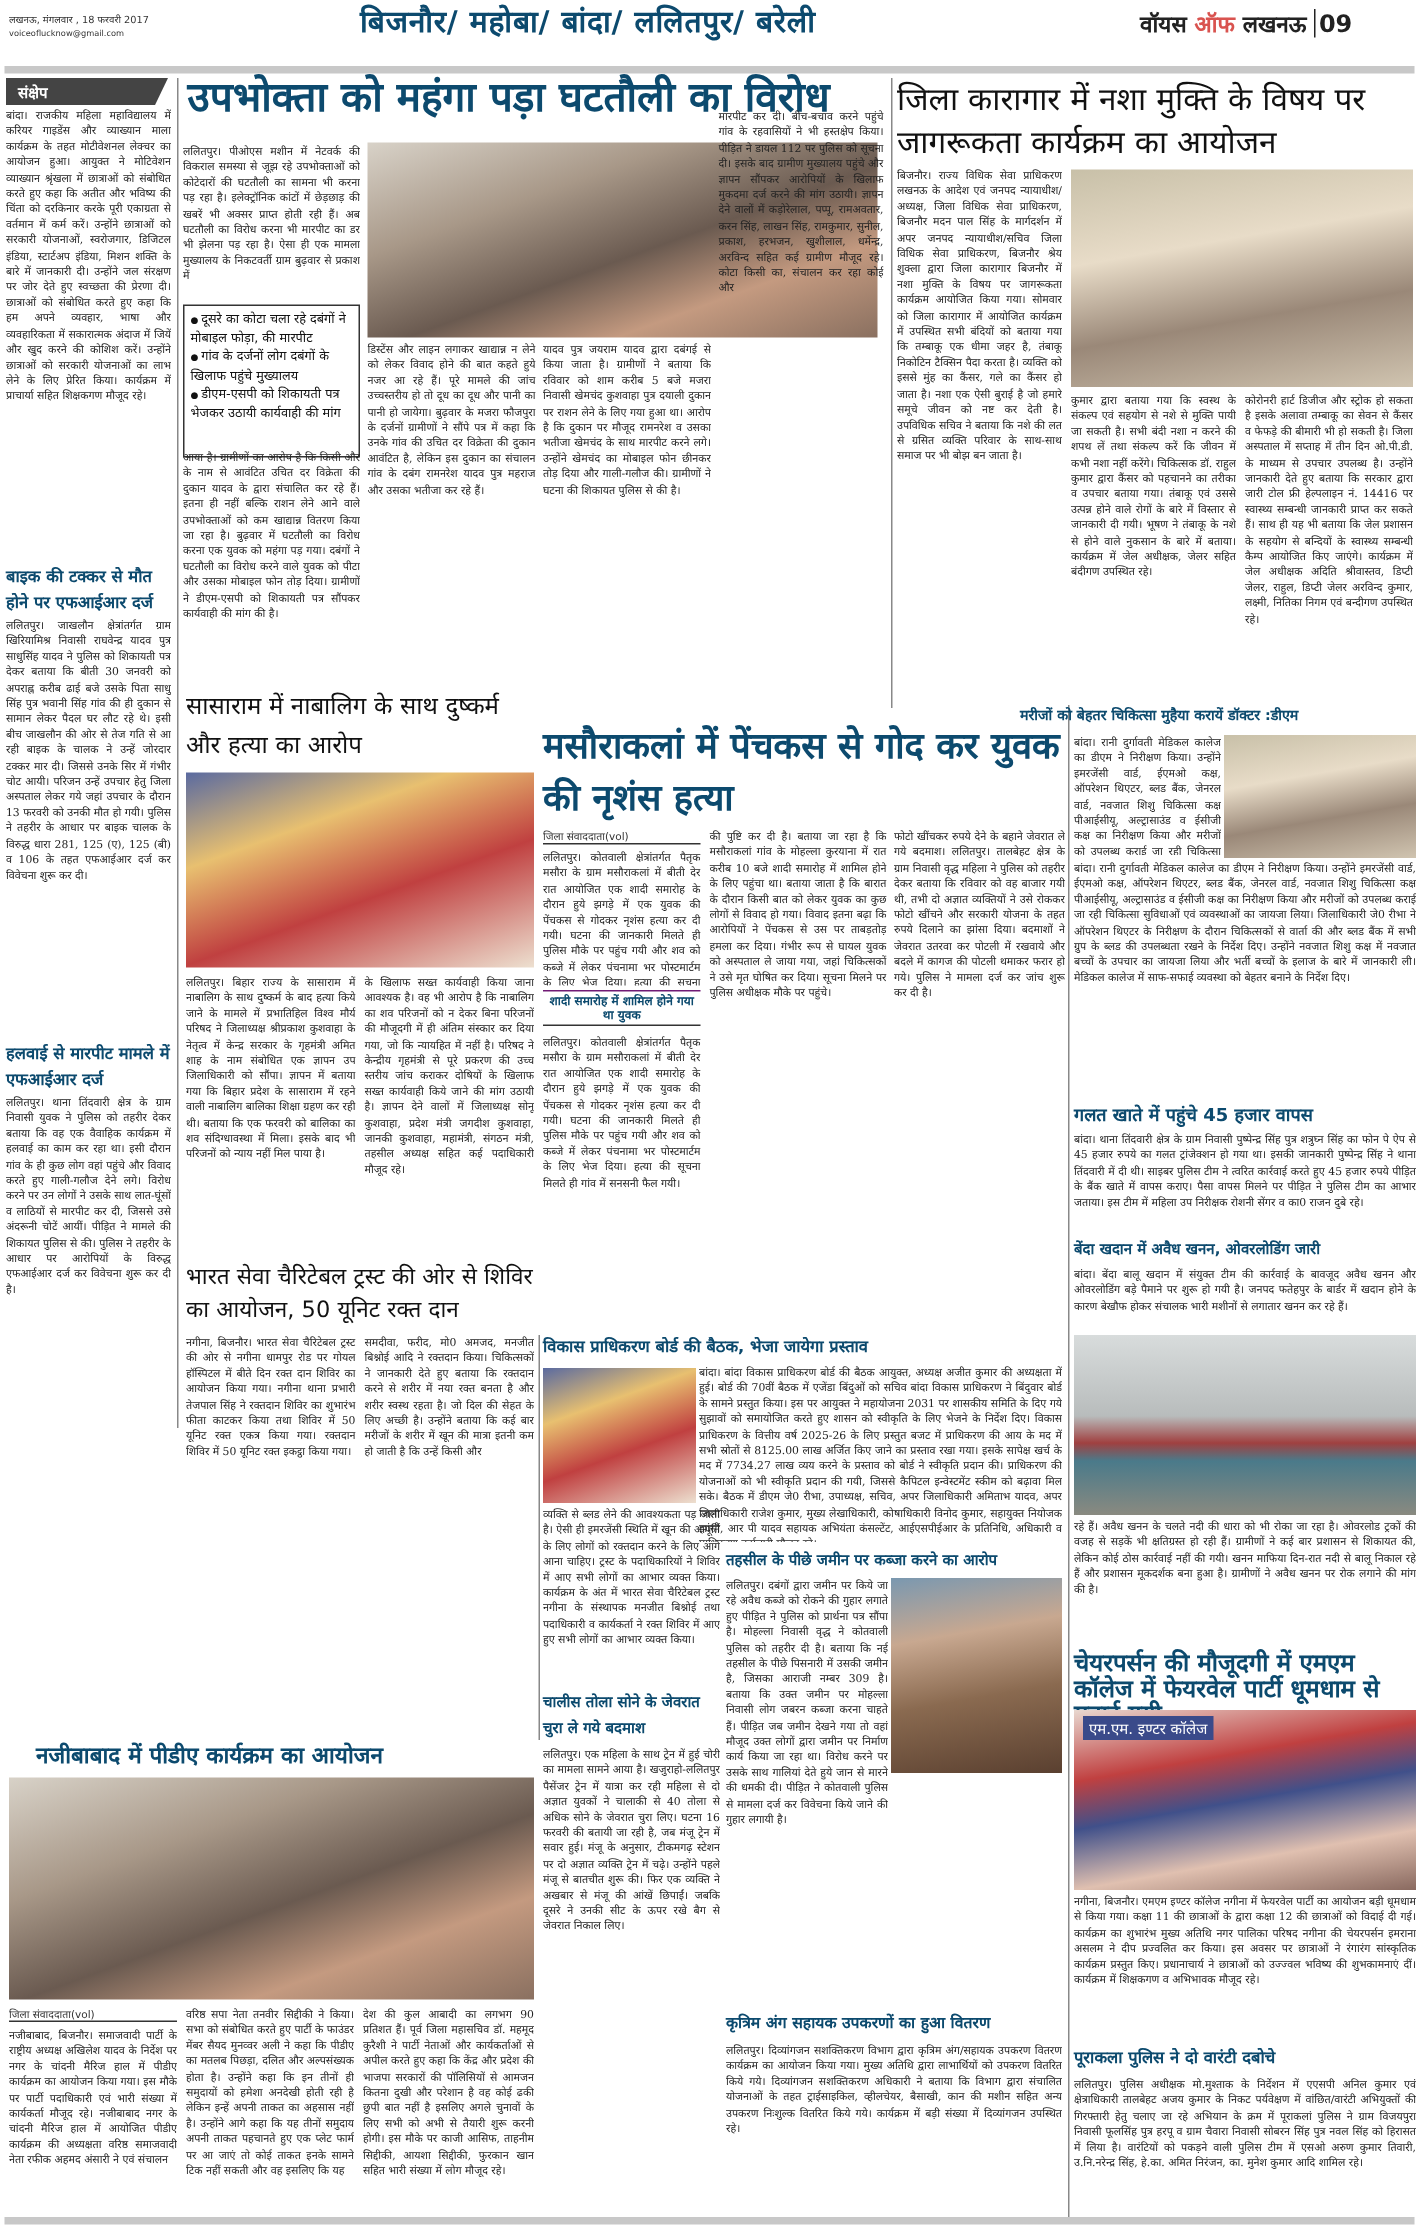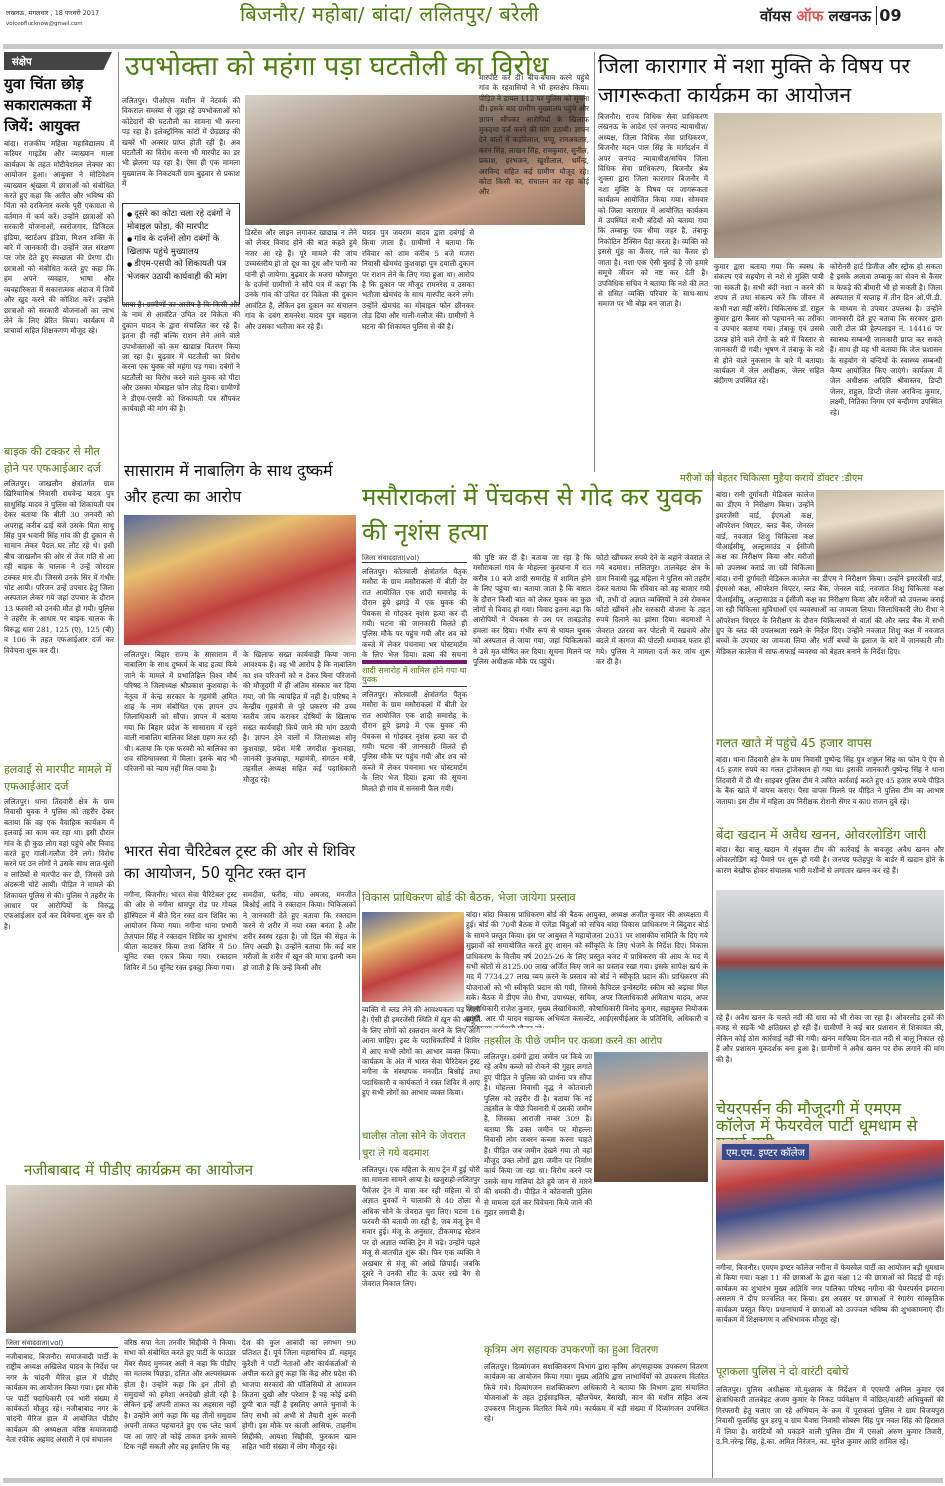--- a/index.html
+++ b/index.html
@@ -1,19 +1,19 @@
 <!DOCTYPE html>
 <html><head>
 <meta charset="utf-8">
 <style>
 *{box-sizing:border-box;margin:0;padding:0}
 body{width:945px;height:1486px;background:#fff;font-family:"DejaVu Sans",sans-serif;color:#111;overflow:hidden;position:relative}
 .abs{position:absolute}
 .txt{font-size:7.2px;line-height:10.4px;text-align:justify;color:#222;overflow:hidden;font-family:"DejaVu Serif",serif}
-.hl{font-family:"DejaVu Sans",sans-serif;font-weight:normal;color:#4d7c0f;line-height:1.15}
+.hl{font-family:"DejaVu Sans",sans-serif;font-weight:bold;color:#0c4a6e;line-height:1.15}
 .hl-thin{font-family:"DejaVu Sans",sans-serif;font-weight:normal;color:#111;line-height:1.2}
 .rule{background:#c8c8c8}
 .vline{background:#888;width:1px}
 .ph-crowd{background:linear-gradient(160deg,#d8d2c8 0%,#a89888 30%,#6a5a50 55%,#c49a80 75%,#8a7060 100%)}
 .ph-blue{background:linear-gradient(160deg,#5a6aa0 0%,#e8c070 30%,#c04040 60%,#ede0d0 100%)}
 .ph-hall{background:linear-gradient(170deg,#c8c0a8 0%,#e8dcc8 35%,#9a8878 65%,#d0c4b0 100%)}
 .ph-mine{background:linear-gradient(180deg,#d8dcdc 0%,#b8bcbc 45%,#a04040 60%,#4a7a8a 70%,#8a8a80 100%)}
 .ph-red{background:linear-gradient(170deg,#e8d8d0 0%,#c04040 30%,#40508a 50%,#e0c0b0 75%,#8a6a60 100%)}
 .ph-man{background:linear-gradient(170deg,#7a98b0 0%,#c8a890 30%,#8a6a50 60%,#5a4030 100%)}
 .cap{font-size:7px;color:#333;font-family:"DejaVu Sans",sans-serif}
@@ -32,21 +32,20 @@
     <span style="color:#222">वॉयस</span>
     <span style="color:#d9534f">ऑफ</span>
     <span style="color:#222">लखनऊ</span>
     <span style="color:#222;border-left:1px solid #222;padding-left:2px;font-size:16px">09</span>
   </div>
 </div>
 <div class="abs rule" style="left:3px;top:44px;width:940px;height:5px"></div>
 
 <div class="abs" style="left:4px;top:52px;width:110px;height:1425px">
   <div class="tag-box" style="width:108px">संक्षेप</div>
-  <div class="hl-thin" style="font-size:15px;margin-top:4px;line-height:21px;font-weight:bold">युवा चिंता छोड़ सकारात्मकता में जियें: आयुक्त</div>
   <div class="txt" style="height:300px;margin-top:2px">बांदा। राजकीय महिला महाविद्यालय में करियर गाइडेंस और व्याख्यान माला कार्यक्रम के तहत मोटीवेशनल लेक्चर का आयोजन हुआ। आयुक्त ने मोटिवेशन व्याख्यान श्रृंखला में छात्राओं को संबोधित करते हुए कहा कि अतीत और भविष्य की चिंता को दरकिनार करके पूरी एकाग्रता से वर्तमान में कर्म करें। उन्होंने छात्राओं को सरकारी योजनाओं, स्वरोजगार, डिजिटल इंडिया, स्टार्टअप इंडिया, मिशन शक्ति के बारे में जानकारी दी। उन्होंने जल संरक्षण पर जोर देते हुए स्वच्छता की प्रेरणा दी। छात्राओं को संबोधित करते हुए कहा कि हम अपने व्यवहार, भाषा और व्यवहारिकता में सकारात्मक अंदाज में जियें और खुद करने की कोशिश करें। उन्होंने छात्राओं को सरकारी योजनाओं का लाभ लेने के लिए प्रेरित किया। कार्यक्रम में प्राचार्या सहित शिक्षकगण मौजूद रहे।</div>
   <div class="hl" style="font-size:11px;margin-top:4px;line-height:17px">बाइक की टक्कर से मौत होने पर एफआईआर दर्ज</div>
   <div class="txt" style="height:278px;margin-top:2px">ललितपुर। जाखलौन क्षेत्रांतर्गत ग्राम खिरियामिश्र निवासी राघवेन्द्र यादव पुत्र साधुसिंह यादव ने पुलिस को शिकायती पत्र देकर बताया कि बीती 30 जनवरी को अपराह्न करीब ढाई बजे उसके पिता साधु सिंह पुत्र भवानी सिंह गांव की ही दुकान से सामान लेकर पैदल घर लौट रहे थे। इसी बीच जाखलौन की ओर से तेज गति से आ रही बाइक के चालक ने उन्हें जोरदार टक्कर मार दी। जिससे उनके सिर में गंभीर चोट आयी। परिजन उन्हें उपचार हेतु जिला अस्पताल लेकर गये जहां उपचार के दौरान 13 फरवरी को उनकी मौत हो गयी। पुलिस ने तहरीर के आधार पर बाइक चालक के विरुद्ध धारा 281, 125 (ए), 125 (बी) व 106 के तहत एफआईआर दर्ज कर विवेचना शुरू कर दी।</div>
   <div class="hl" style="font-size:11px;margin-top:4px;line-height:17px">हलवाई से मारपीट मामले में एफआईआर दर्ज</div>
   <div class="txt" style="height:236px;margin-top:2px">ललितपुर। थाना तिंदवारी क्षेत्र के ग्राम निवासी युवक ने पुलिस को तहरीर देकर बताया कि वह एक वैवाहिक कार्यक्रम में हलवाई का काम कर रहा था। इसी दौरान गांव के ही कुछ लोग वहां पहुंचे और विवाद करते हुए गाली-गलौज देने लगे। विरोध करने पर उन लोगों ने उसके साथ लात-घूंसों व लाठियों से मारपीट कर दी, जिससे उसे अंदरूनी चोटें आयीं। पीड़ित ने मामले की शिकायत पुलिस से की। पुलिस ने तहरीर के आधार पर आरोपियों के विरुद्ध एफआईआर दर्ज कर विवेचना शुरू कर दी है।</div>
 </div>
 <div class="abs vline" style="left:118px;top:52px;height:900px"></div>
 
 <div class="abs hl" style="left:125px;top:50px;font-size:27px;width:470px;white-space:nowrap">उपभोक्ता को महंगा पड़ा घटतौली का विरोध</div>
 <div class="abs txt" style="left:122px;top:96px;width:118px;height:105px">ललितपुर। पीओएस मशीन में नेटवर्क की विकराल समस्या से जूझ रहे उपभोक्ताओं को कोटेदारों की घटतौली का सामना भी करना पड़ रहा है। इलेक्ट्रॉनिक कांटों में छेड़छाड़ की खबरें भी अक्सर प्राप्त होती रही हैं। अब घटतौली का विरोध करना भी मारपीट का डर भी झेलना पड़ रहा है। ऐसा ही एक मामला मुख्यालय के निकटवर्ती ग्राम बुढ़वार से प्रकाश में</div>
@@ -70,38 +69,38 @@
 <div class="abs txt" style="left:830px;top:262px;width:112px;height:205px">कोरोनरी हार्ट डिजीज और स्ट्रोक हो सकता है इसके अलावा तम्बाकू का सेवन से कैंसर व फेफड़े की बीमारी भी हो सकती है। जिला अस्पताल में सप्ताह में तीन दिन ओ.पी.डी. के माध्यम से उपचार उपलब्ध है। उन्होंने जानकारी देते हुए बताया कि सरकार द्वारा जारी टोल फ्री हेल्पलाइन नं. 14416 पर स्वास्थ्य सम्बन्धी जानकारी प्राप्त कर सकते हैं। साथ ही यह भी बताया कि जेल प्रशासन के सहयोग से बन्दियों के स्वास्थ्य सम्बन्धी कैम्प आयोजित किए जाएंगे। कार्यक्रम में जेल अधीक्षक अदिति श्रीवास्तव, डिप्टी जेलर, राहुल, डिप्टी जेलर अरविन्द कुमार, लक्ष्मी, नितिका निगम एवं बन्दीगण उपस्थित रहे।</div>
 
 <div class="abs hl-thin" style="left:124px;top:458px;width:232px;font-size:16px;line-height:26px">सासाराम में नाबालिग के साथ दुष्कर्म और हत्या का आरोप</div>
 <div class="abs ph-blue" style="left:124px;top:515px;width:232px;height:130px"></div>
 <div class="abs txt" style="left:124px;top:650px;width:113px;height:185px">ललितपुर। बिहार राज्य के सासाराम में नाबालिग के साथ दुष्कर्म के बाद हत्या किये जाने के मामले में प्रभातिहिल विश्व मौर्य परिषद ने जिलाध्यक्ष श्रीप्रकाश कुशवाहा के नेतृत्व में केन्द्र सरकार के गृहमंत्री अमित शाह के नाम संबोधित एक ज्ञापन उप जिलाधिकारी को सौंपा। ज्ञापन में बताया गया कि बिहार प्रदेश के सासाराम में रहने वाली नाबालिग बालिका शिक्षा ग्रहण कर रही थी। बताया कि एक फरवरी को बालिका का शव संदिग्धावस्था में मिला। इसके बाद भी परिजनों को न्याय नहीं मिल पाया है।</div>
 <div class="abs txt" style="left:243px;top:650px;width:113px;height:185px">के खिलाफ सख्त कार्यवाही किया जाना आवश्यक है। वह भी आरोप है कि नाबालिग का शव परिजनों को न देकर बिना परिजनों की मौजूदगी में ही अंतिम संस्कार कर दिया गया, जो कि न्यायहित में नहीं है। परिषद ने केन्द्रीय गृहमंत्री से पूरे प्रकरण की उच्च स्तरीय जांच कराकर दोषियों के खिलाफ सख्त कार्यवाही किये जाने की मांग उठायी है। ज्ञापन देने वालों में जिलाध्यक्ष सोनू कुशवाहा, प्रदेश मंत्री जगदीश कुशवाहा, जानकी कुशवाहा, महामंत्री, संगठन मंत्री, तहसील अध्यक्ष सहित कई पदाधिकारी मौजूद रहे।</div>
 
 <div class="abs hl" style="left:362px;top:480px;width:350px;font-size:24px;line-height:35px">मसौराकलां में पेंचकस से गोद कर युवक की नृशंस हत्या</div>
 <div class="abs cap" style="left:362px;top:553px;border-bottom:1px solid #333;width:105px">जिला संवाददाता(vol)</div>
 <div class="abs txt" style="left:362px;top:567px;width:105px;height:90px">ललितपुर। कोतवाली क्षेत्रांतर्गत पैतृक मसौरा के ग्राम मसौराकलां में बीती देर रात आयोजित एक शादी समारोह के दौरान हुये झगड़े में एक युवक की पेंचकस से गोदकर नृशंस हत्या कर दी गयी। घटना की जानकारी मिलते ही पुलिस मौके पर पहुंच गयी और शव को कब्जे में लेकर पंचनामा भर पोस्टमार्टम के लिए भेज दिया। हत्या की सूचना मिलते ही गांव में सनसनी फैल गयी।</div>
-<div class="abs hl" style="left:362px;top:660px;width:105px;font-size:8px;border-top:4px solid #701a75;border-bottom:1px solid #333;padding:2px 0;text-align:left">
+<div class="abs hl" style="left:362px;top:660px;width:105px;font-size:8px;border-top:1px solid #701a75;border-bottom:1px solid #333;padding:2px 0;text-align:center">
   <span>शादी समारोह में शामिल होने गया था युवक</span>
 </div>
 <div class="abs txt" style="left:362px;top:690px;width:105px;height:200px">ललितपुर। कोतवाली क्षेत्रांतर्गत पैतृक मसौरा के ग्राम मसौराकलां में बीती देर रात आयोजित एक शादी समारोह के दौरान हुये झगड़े में एक युवक की पेंचकस से गोदकर नृशंस हत्या कर दी गयी। घटना की जानकारी मिलते ही पुलिस मौके पर पहुंच गयी और शव को कब्जे में लेकर पंचनामा भर पोस्टमार्टम के लिए भेज दिया। हत्या की सूचना मिलते ही गांव में सनसनी फैल गयी।</div>
 <div class="abs txt" style="left:473px;top:553px;width:118px;height:335px">की पुष्टि कर दी है। बताया जा रहा है कि मसौराकलां गांव के मोहल्ला कुरयाना में रात करीब 10 बजे शादी समारोह में शामिल होने के लिए पहुंचा था। बताया जाता है कि बारात के दौरान किसी बात को लेकर युवक का कुछ लोगों से विवाद हो गया। विवाद इतना बढ़ा कि आरोपियों ने पेंचकस से उस पर ताबड़तोड़ हमला कर दिया। गंभीर रूप से घायल युवक को अस्पताल ले जाया गया, जहां चिकित्सकों ने उसे मृत घोषित कर दिया। सूचना मिलने पर पुलिस अधीक्षक मौके पर पहुंचे।</div>
 <div class="abs txt" style="left:596px;top:553px;width:114px;height:335px">फोटो खींचकर रुपये देने के बहाने जेवरात ले गये बदमाश। ललितपुर। तालबेहट क्षेत्र के ग्राम निवासी वृद्ध महिला ने पुलिस को तहरीर देकर बताया कि रविवार को वह बाजार गयी थी, तभी दो अज्ञात व्यक्तियों ने उसे रोककर फोटो खींचने और सरकारी योजना के तहत रुपये दिलाने का झांसा दिया। बदमाशों ने जेवरात उतरवा कर पोटली में रखवाये और बदले में कागज की पोटली थमाकर फरार हो गये। पुलिस ने मामला दर्ज कर जांच शुरू कर दी है।</div>
 
 <div class="abs vline" style="left:712px;top:470px;height:1010px"></div>
 
 <div class="abs hl" style="left:680px;top:473px;width:228px;font-size:9.5px">मरीजों को बेहतर चिकित्सा मुहैया करायें डॉक्टर :डीएम</div>
 <div class="abs txt" style="left:716px;top:490px;width:98px;height:80px">बांदा। रानी दुर्गावती मेडिकल कालेज का डीएम ने निरीक्षण किया। उन्होंने इमरजेंसी वार्ड, ईएमओ कक्ष, ऑपरेशन थिएटर, ब्लड बैंक, जेनरल वार्ड, नवजात शिशु चिकित्सा कक्ष पीआईसीयू, अल्ट्रासाउंड व ईसीजी कक्ष का निरीक्षण किया और मरीजों को उपलब्ध कराई जा रही चिकित्सा सुविधाओं एवं व्यवस्थाओं का जायजा लिया। जिलाधिकारी जे0 रीभा ने ऑपरेशन थिएटर के निरीक्षण के दौरान चिकित्सकों से वार्ता की और ब्लड बैंक में सभी ग्रुप के ब्लड की उपलब्धता रखने के निर्देश दिए। उन्होंने नवजात शिशु कक्ष में नवजात बच्चों के उपचार का जायजा लिया और भर्ती बच्चों के इलाज के बारे में जानकारी ली। मेडिकल कालेज में साफ-सफाई व्यवस्था को बेहतर बनाने के निर्देश दिए।</div>
 <div class="abs ph-hall" style="left:816px;top:490px;width:128px;height:82px"></div>
 <div class="abs txt" style="left:716px;top:574px;width:228px;height:160px">बांदा। रानी दुर्गावती मेडिकल कालेज का डीएम ने निरीक्षण किया। उन्होंने इमरजेंसी वार्ड, ईएमओ कक्ष, ऑपरेशन थिएटर, ब्लड बैंक, जेनरल वार्ड, नवजात शिशु चिकित्सा कक्ष पीआईसीयू, अल्ट्रासाउंड व ईसीजी कक्ष का निरीक्षण किया और मरीजों को उपलब्ध कराई जा रही चिकित्सा सुविधाओं एवं व्यवस्थाओं का जायजा लिया। जिलाधिकारी जे0 रीभा ने ऑपरेशन थिएटर के निरीक्षण के दौरान चिकित्सकों से वार्ता की और ब्लड बैंक में सभी ग्रुप के ब्लड की उपलब्धता रखने के निर्देश दिए। उन्होंने नवजात शिशु कक्ष में नवजात बच्चों के उपचार का जायजा लिया और भर्ती बच्चों के इलाज के बारे में जानकारी ली। मेडिकल कालेज में साफ-सफाई व्यवस्था को बेहतर बनाने के निर्देश दिए।</div>
 
 <div class="abs hl" style="left:716px;top:737px;width:228px;font-size:12px">गलत खाते में पहुंचे 45 हजार वापस</div>
 <div class="abs txt" style="left:716px;top:755px;width:228px;height:70px">बांदा। थाना तिंदवारी क्षेत्र के ग्राम निवासी पुष्पेन्द्र सिंह पुत्र शत्रुघ्न सिंह का फोन पे ऐप से 45 हजार रुपये का गलत ट्रांजेक्शन हो गया था। इसकी जानकारी पुष्पेन्द्र सिंह ने थाना तिंदवारी में दी थी। साइबर पुलिस टीम ने त्वरित कार्रवाई करते हुए 45 हजार रुपये पीड़ित के बैंक खाते में वापस कराए। पैसा वापस मिलने पर पीड़ित ने पुलिस टीम का आभार जताया। इस टीम में महिला उप निरीक्षक रोशनी सेंगर व का0 राजन दुबे रहे।</div>
 
-<div class="abs hl" style="left:716px;top:828px;width:228px;font-size:13px">बेंदा खदान में अवैध खनन, ओवरलोडिंग जारी</div>
+<div class="abs hl" style="left:716px;top:828px;width:228px;font-size:10px">बेंदा खदान में अवैध खनन, ओवरलोडिंग जारी</div>
 <div class="abs txt" style="left:716px;top:845px;width:228px;height:42px">बांदा। बेंदा बालू खदान में संयुक्त टीम की कार्रवाई के बावजूद अवैध खनन और ओवरलोडिंग बड़े पैमाने पर शुरू हो गयी है। जनपद फतेहपुर के बार्डर में खदान होने के कारण बेखौफ होकर संचालक भारी मशीनों से लगातार खनन कर रहे हैं।</div>
 <div class="abs ph-mine" style="left:716px;top:890px;width:228px;height:120px"></div>
 <div class="abs txt" style="left:716px;top:1013px;width:228px;height:82px">रहे हैं। अवैध खनन के चलते नदी की धारा को भी रोका जा रहा है। ओवरलोड ट्रकों की वजह से सड़कें भी क्षतिग्रस्त हो रही हैं। ग्रामीणों ने कई बार प्रशासन से शिकायत की, लेकिन कोई ठोस कार्रवाई नहीं की गयी। खनन माफिया दिन-रात नदी से बालू निकाल रहे हैं और प्रशासन मूकदर्शक बना हुआ है। ग्रामीणों ने अवैध खनन पर रोक लगाने की मांग की है।</div>
 
 <div class="abs hl" style="left:716px;top:1100px;width:228px;font-size:16px;line-height:17px">चेयरपर्सन की मौजूदगी में एमएम कॉलेज में फेयरवेल पार्टी धूमधाम से मनाई गयी</div>
 <div class="abs ph-red" style="left:716px;top:1140px;width:228px;height:120px">
   <div class="abs" style="left:6px;top:4px;color:#fff;font-size:10px;font-weight:normal;background:#3a4a8a;padding:1px 4px">एम.एम. इण्टर कॉलेज</div>
 </div>
 <div class="abs txt" style="left:716px;top:1263px;width:228px;height:100px">नगीना, बिजनौर। एमएम इण्टर कॉलेज नगीना में फेयरवेल पार्टी का आयोजन बड़ी धूमधाम से किया गया। कक्षा 11 की छात्राओं के द्वारा कक्षा 12 की छात्राओं को विदाई दी गई। कार्यक्रम का शुभारंभ मुख्य अतिथि नगर पालिका परिषद नगीना की चेयरपर्सन इमराना असलम ने दीप प्रज्वलित कर किया। इस अवसर पर छात्राओं ने रंगारंग सांस्कृतिक कार्यक्रम प्रस्तुत किए। प्रधानाचार्य ने छात्राओं को उज्ज्वल भविष्य की शुभकामनाएं दीं। कार्यक्रम में शिक्षकगण व अभिभावक मौजूद रहे।</div>
 

